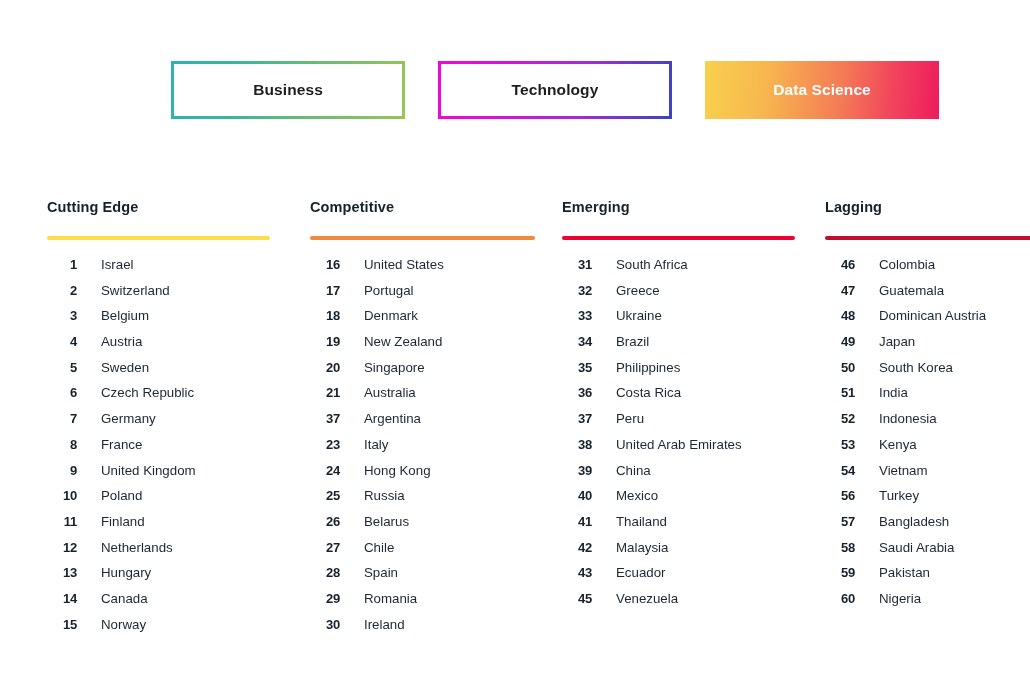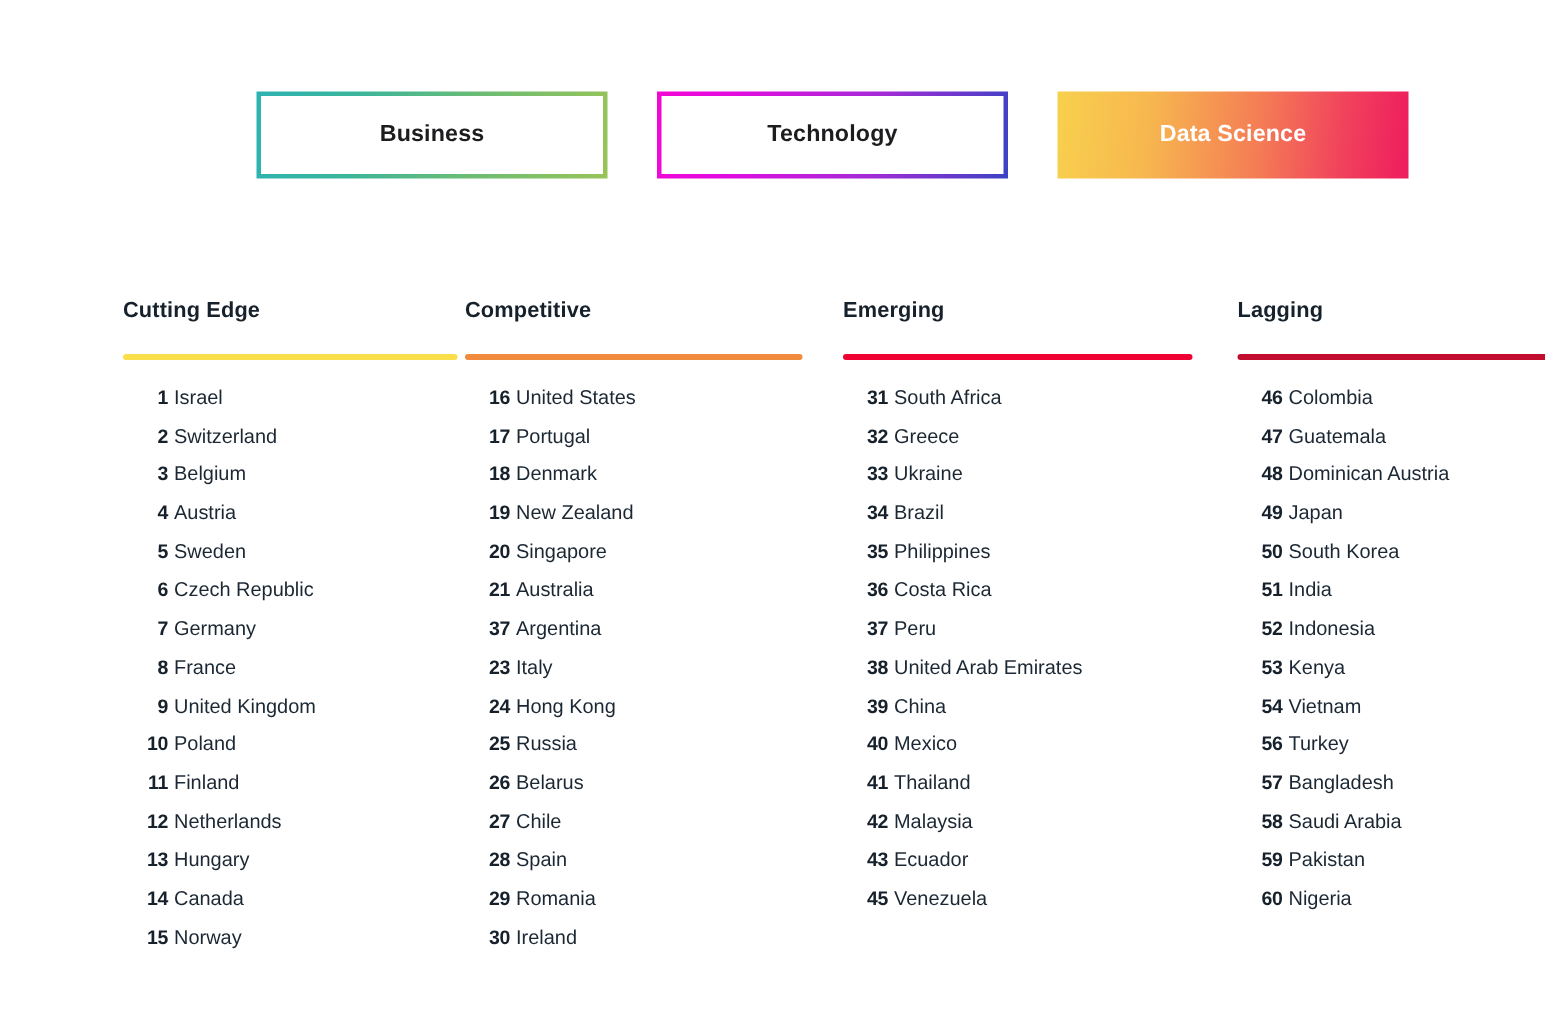--- a/index.html
+++ b/index.html
@@ -68,21 +68,21 @@
   .columns {
     position: absolute;
     top: 198px;
     left: 0;
     width: 1030px;
     display: flex;
   }
   .col {
     box-sizing: border-box;
   }
-  .col-1 { width: 255px; padding-left: 82px; }
+  .col-1 { width: 255px; padding-left: 47px; }
   .col-2 { width: 255px; padding-left: 55px; }
   .col-3 { width: 260px; padding-left: 52px; }
   .col-4 { width: 260px; padding-left: 55px; }
 
   .col-title {
     font-size: 14.5px;
     font-weight: bold;
     color: #16212b;
     letter-spacing: 0.1px;
     margin: 0 0 20px 0;
@@ -112,21 +112,21 @@
   .rank-num {
     width: 30px;
     flex: 0 0 30px;
     text-align: right;
     font-weight: bold;
     color: #16212b;
     font-size: 13px;
     letter-spacing: -0.2px;
   }
   .rank-name {
-    margin-left: 4px;
+    margin-left: 24px;
     color: #1b2733;
     font-weight: normal;
     white-space: nowrap;
   }
 </style>
 </head>
 <body>
 
 <div class="tab-row">
   <div class="tab outline business">

